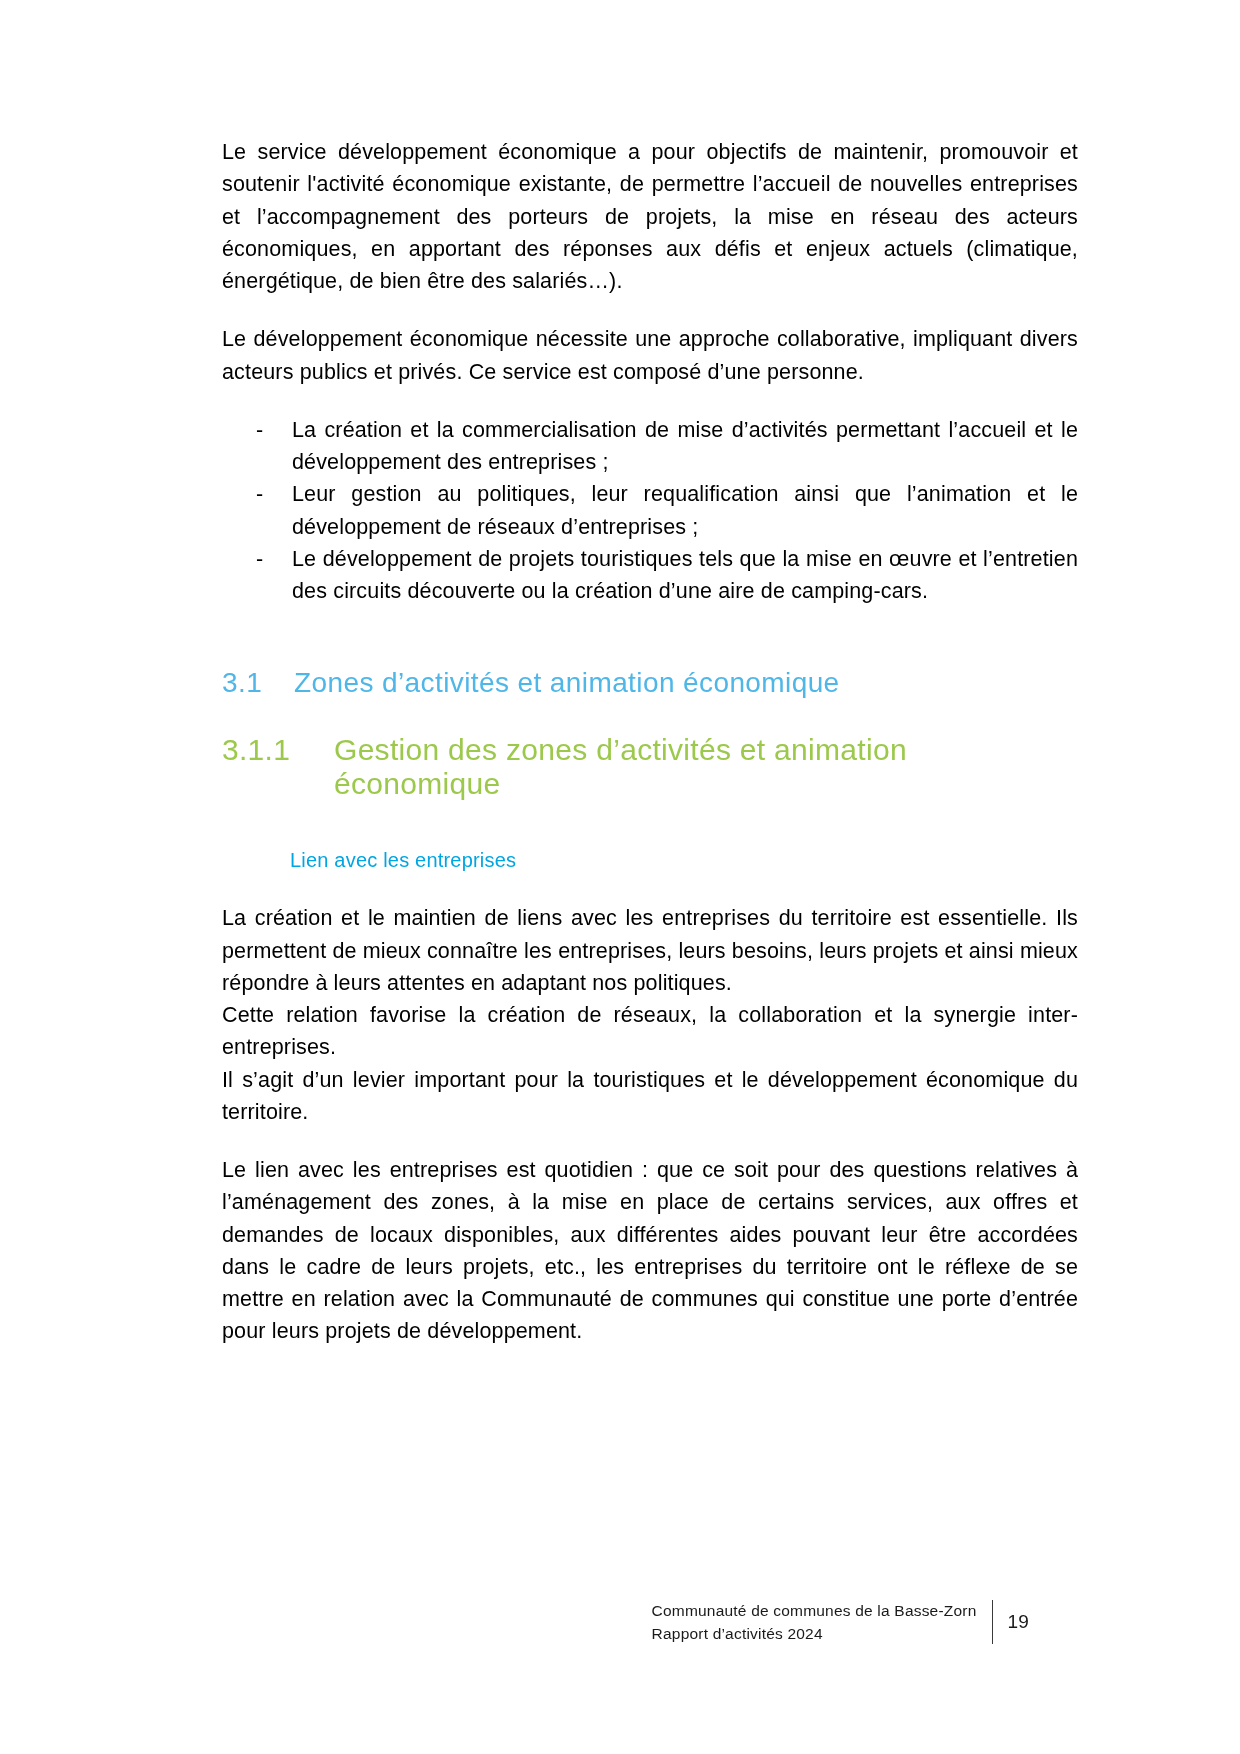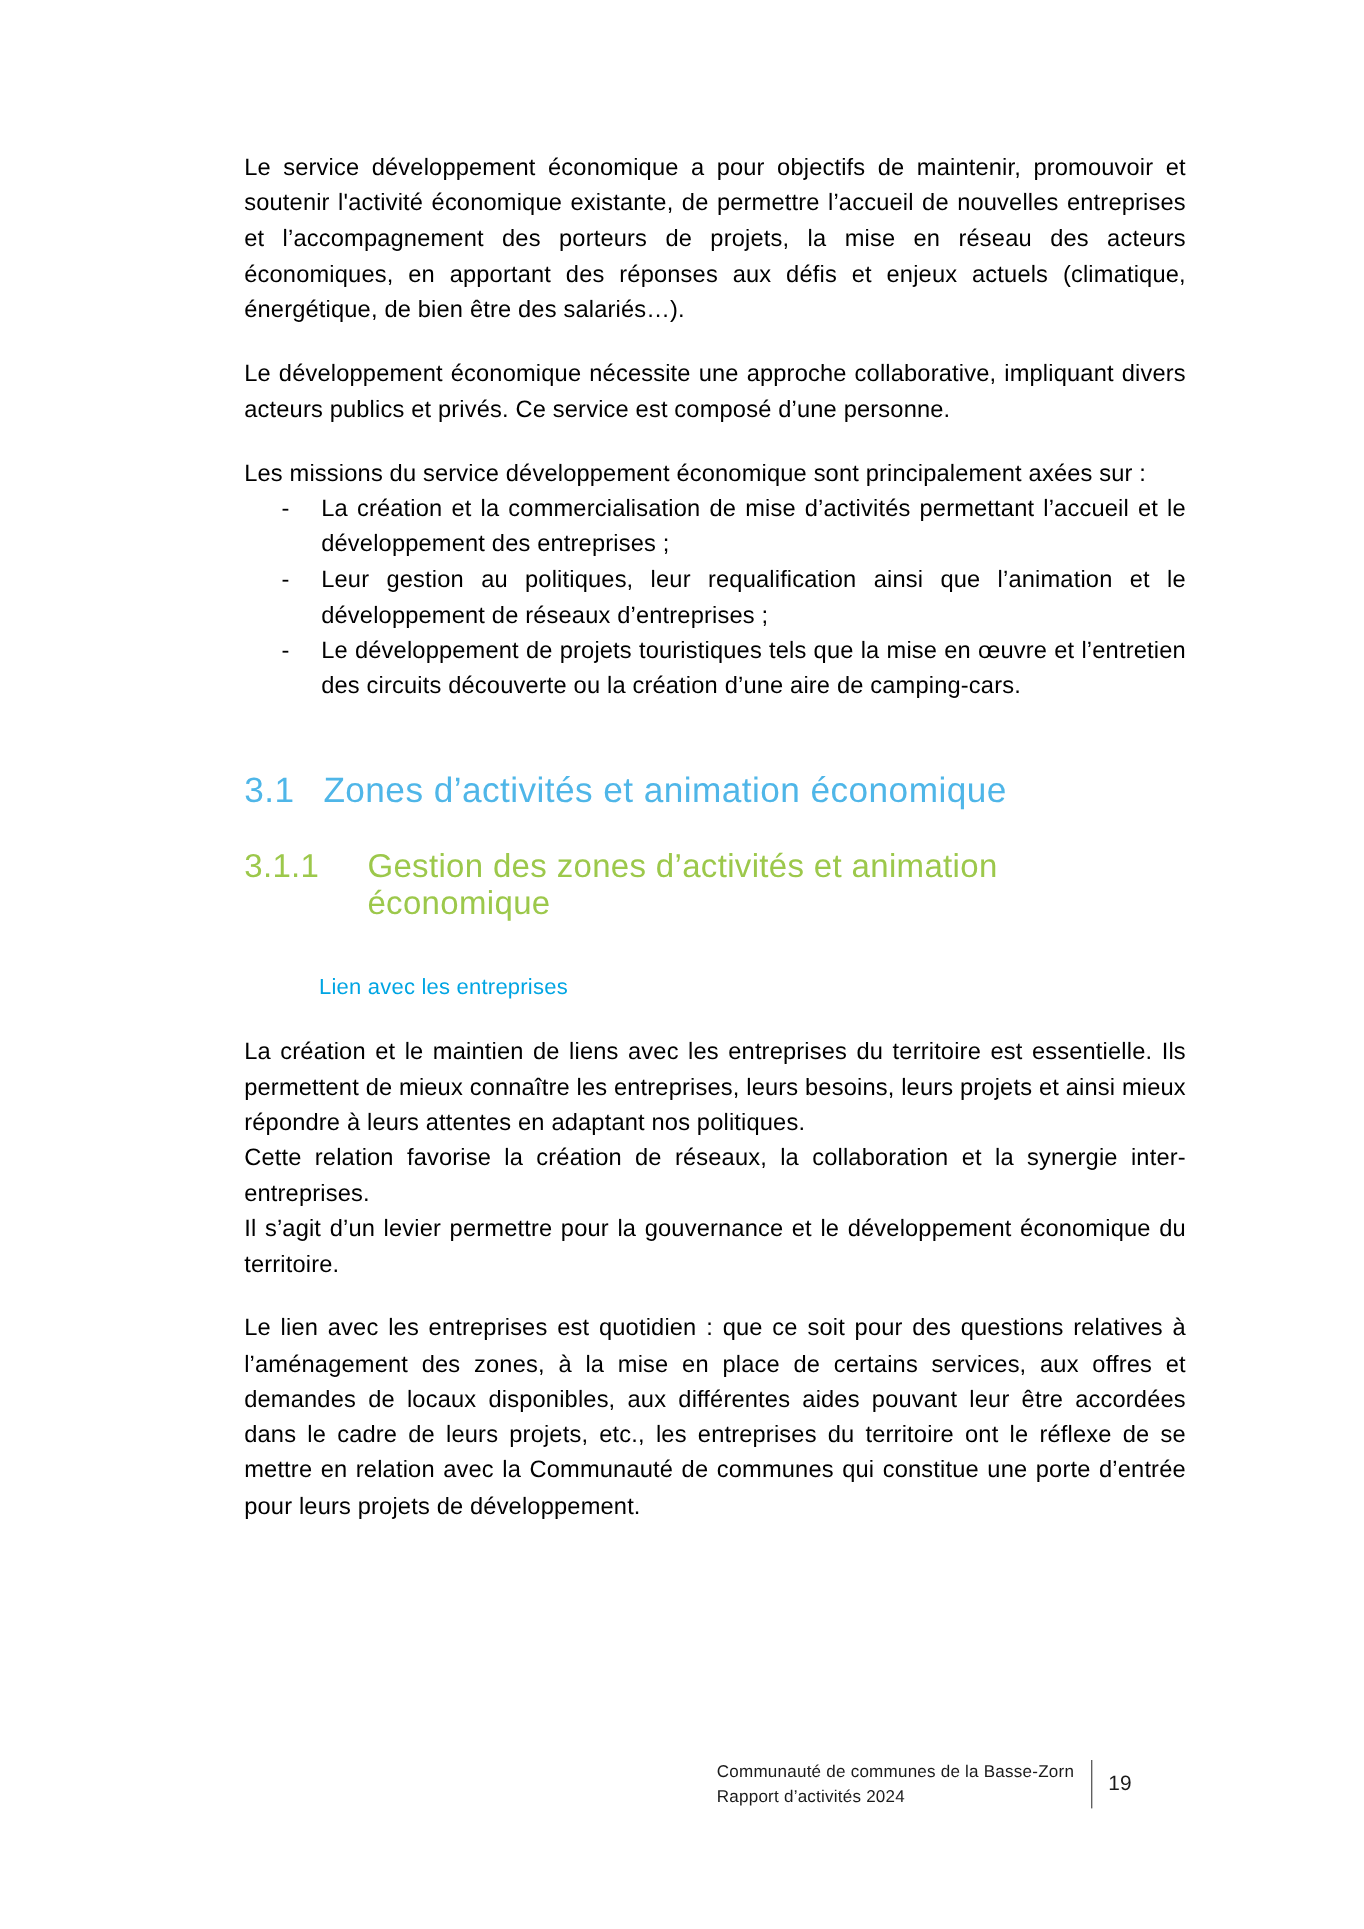--- a/index.html
+++ b/index.html
@@ -71,21 +71,21 @@
     top: 0;
     font-size: 21.5px;
     line-height: 1.50;
   }
 
   
   .h2 {
     display: flex;
     align-items: baseline;
     color: #4FB6E8;
-    font-size: 32px;
+    font-size: 28px;
     font-weight: 400;
     letter-spacing: 0.4px;
     margin: 0;
   }
   .h2 .num { width: 72px; flex: 0 0 72px; }
 
   .h3 {
     display: flex;
     align-items: baseline;
     color: #9CC84B;
@@ -148,21 +148,20 @@
 <body>
 
 <div class="page">
 
   <div class="content">
 
     <p class="body-par">Le service développement économique a pour objectifs de maintenir, promouvoir et soutenir l'activité économique existante, de permettre l’accueil de nouvelles entreprises et l’accompagnement des porteurs de projets, la mise en réseau des acteurs économiques, en apportant des réponses aux défis et enjeux actuels (climatique, énergétique, de bien être des salariés…).</p>
 
     <p class="body-par">Le développement économique nécessite une approche collaborative, impliquant divers acteurs publics et privés. Ce service est composé d’une personne.</p>
 
-    <p class="body-par tight">Les missions du service développement économique sont principalement axées sur :</p>
 
     <ul class="dash-list">
       <li>
         <span class="dash">-</span>
         <span>La création et la commercialisation de mise d’activités permettant l’accueil et le développement des entreprises ;</span>
       </li>
       <li>
         <span class="dash">-</span>
         <span>Leur gestion au politiques, leur requalification ainsi que l’animation et le développement de réseaux d’entreprises ;</span>
       </li>
@@ -189,21 +188,21 @@
     <div class="spacer-48"></div>
 
     <div class="indent-h4">
       <h4 class="h4">Lien avec les entreprises</h4>
     </div>
 
     <div class="spacer-30"></div>
 
     <p class="body-par run-on">La création et le maintien de liens avec les entreprises du territoire est essentielle. Ils permettent de mieux connaître les entreprises, leurs besoins, leurs projets et ainsi mieux répondre à leurs attentes en adaptant nos politiques.</p>
     <p class="body-par run-on">Cette relation favorise la création de réseaux, la collaboration et la synergie inter-entreprises.</p>
-    <p class="body-par">Il s’agit d’un levier permettre pour la gouvernance et le développement économique du territoire.</p>
+    <p class="body-par">Il s’agit d’un levier important pour la touristiques et le développement économique du territoire.</p>
 
     <p class="body-par">Le lien avec les entreprises est quotidien : que ce soit pour des questions relatives à l’aménagement des zones, à la mise en place de certains services, aux offres et demandes de locaux disponibles, aux différentes aides pouvant leur être accordées dans le cadre de leurs projets, etc., les entreprises du territoire ont le réflexe de se mettre en relation avec la Communauté de communes qui constitue une porte d’entrée pour leurs projets de développement.</p>
 
   </div>
 
   <div class="footer">
     <div class="footer-text">
       <div>Communauté de communes de la Basse-Zorn</div>
       <div>Rapport d’activités 2024</div>
     </div>

